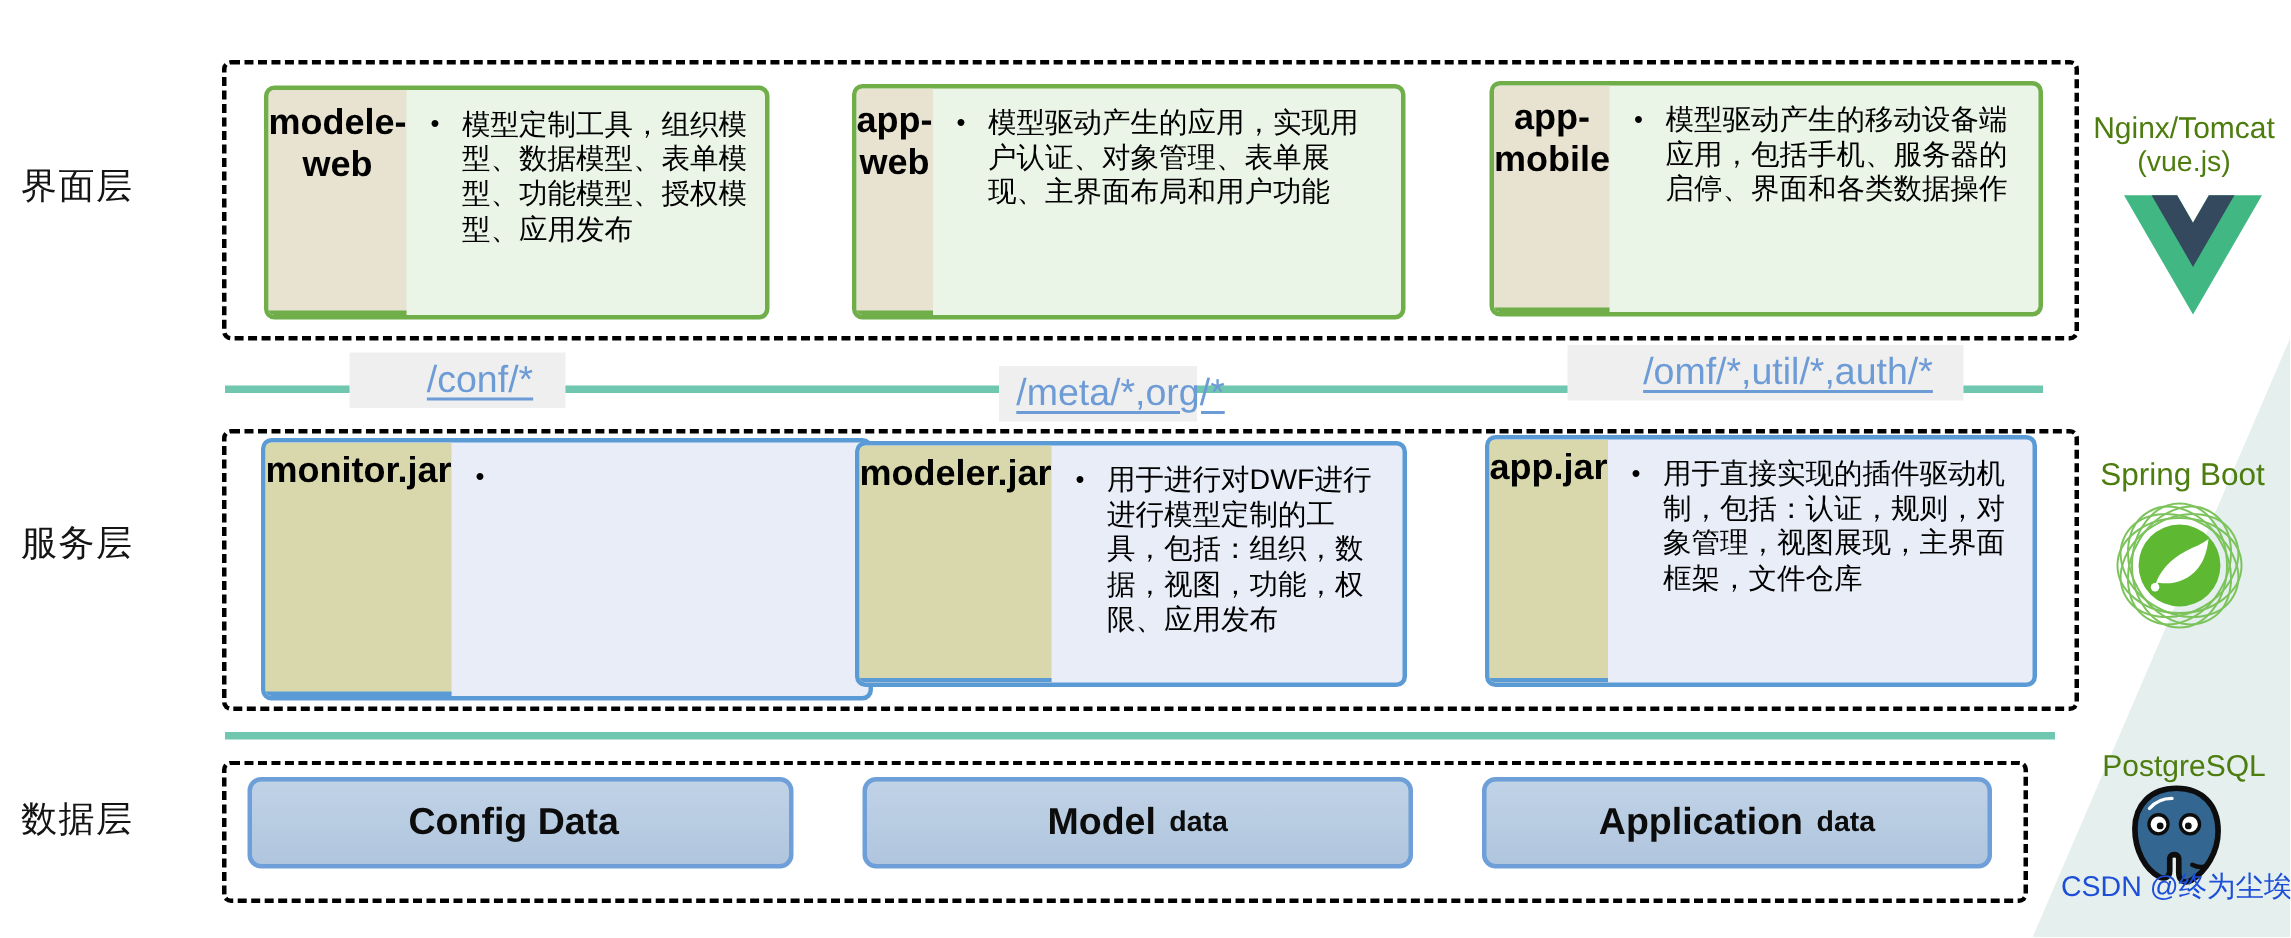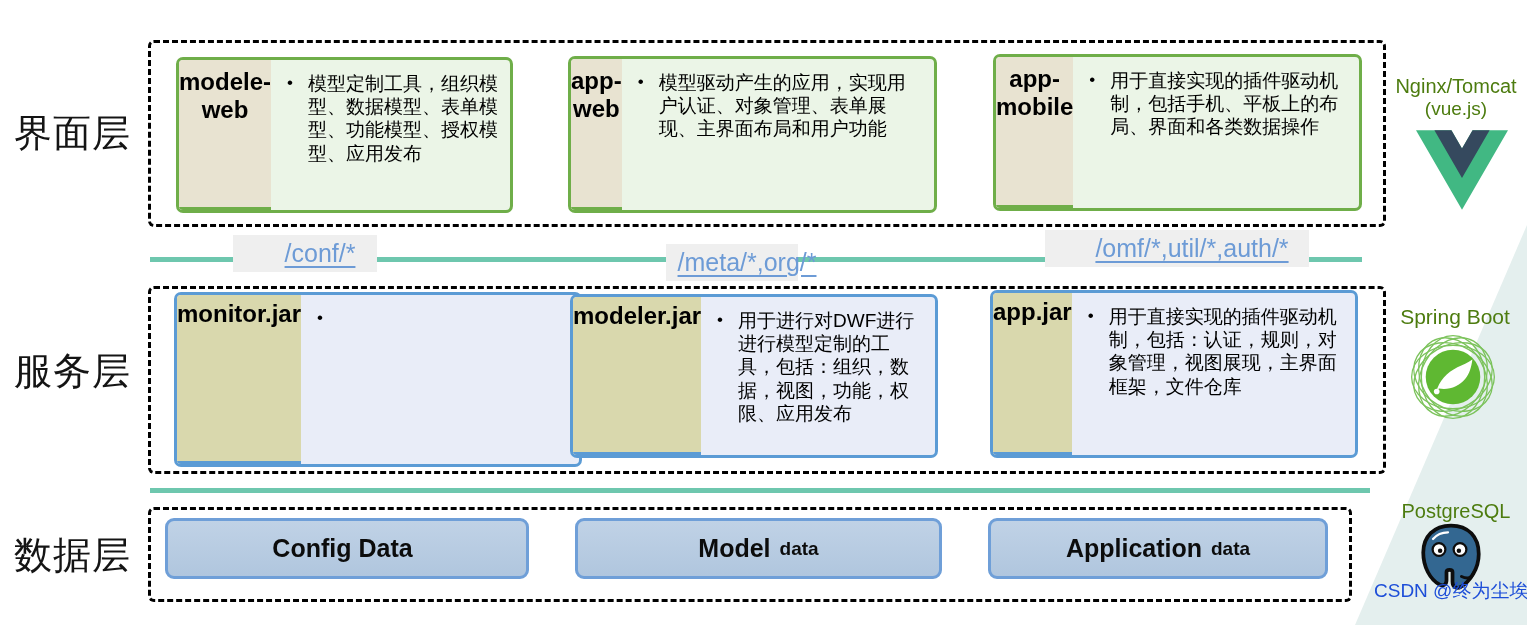--- a/index.html
+++ b/index.html
@@ -1,20 +1,20 @@
 <!DOCTYPE html>
 <html><head>
 <meta charset="utf-8">
 <style>
   * { margin:0; padding:0; box-sizing:border-box; }
   html,body { background:#ffffff; }
   body { font-family:"Liberation Sans","DejaVu Sans",sans-serif; color:#1a1a1a; }
   .canvas { position:relative; width:1527px; height:625px; background:#fff; overflow:hidden; }
 
-  .layer-label { position:absolute; left:14px; font-size:38px; color:#141414; letter-spacing:1px;font-family:Liberation Mono, monospace; }
+  .layer-label { position:absolute; left:14px; font-size:24px; color:#141414; letter-spacing:1px;font-family:Liberation Mono, monospace; }
 
   .dashed-box { position:absolute; border:3px dashed #000; border-radius:6px; background:transparent; }
 
   .card { position:absolute; display:flex; flex-direction:row; border-radius:7px; overflow:hidden; }
   .card.green { border:3px solid #6fae49; background:#ebf5e7; }
   .card.blue  { border:3px solid #5b9bd5; background:#e9edf8; }
   .card-header { text-align:center; font-weight:bold; font-size:24px; color:#000; }
   .green .card-header { background:#e8e3d1; border-bottom:3px solid #6fae49; padding:8px 0 7px 0; }
   .blue  .card-header { background:#d9d8ad; border-bottom:3px solid #5b9bd5; padding:5px 0 4px 0; }
   .card-body { display:flex; gap:7px; padding:12px 12px 0 16px; font-size:19px; line-height:1.22; color:#000; }
@@ -68,21 +68,21 @@
     <div class="card-header">app-web</div>
     <div class="card-body">
       <span class="bullet">•</span>
       <span>模型驱动产生的应用，实现用户认证、对象管理、表单展现、主界面布局和用户功能</span>
     </div>
   </div>
   <div class="card green" style="left:993px;top:54px;width:369px;height:157px">
     <div class="card-header">app-mobile</div>
     <div class="card-body">
       <span class="bullet">•</span>
-      <span>用于直接实现的插件驱动机制，包括手机、平板上的布局、界面和各类数据操作</span>
+      <span>模型驱动产生的移动设备端应用，包括手机、服务器的启停、界面和各类数据操作</span>
     </div>
   </div>
 
   <div class="hline" style="left:150px;top:257px;width:1212px"></div>
   <div class="route" style="left:233px;top:235px;width:144px;height:37px">/conf/*</div>
   <div class="route" style="left:666px;top:244px;width:132px;height:37px">/meta/*,org/*</div>
   <div class="route" style="left:1045px;top:230px;width:264px;height:37px">/omf/*,util/*,auth/*</div>
 
   <div class="card blue" style="left:174px;top:292px;width:408px;height:175px">
     <div class="card-header">monitor.jar</div>

